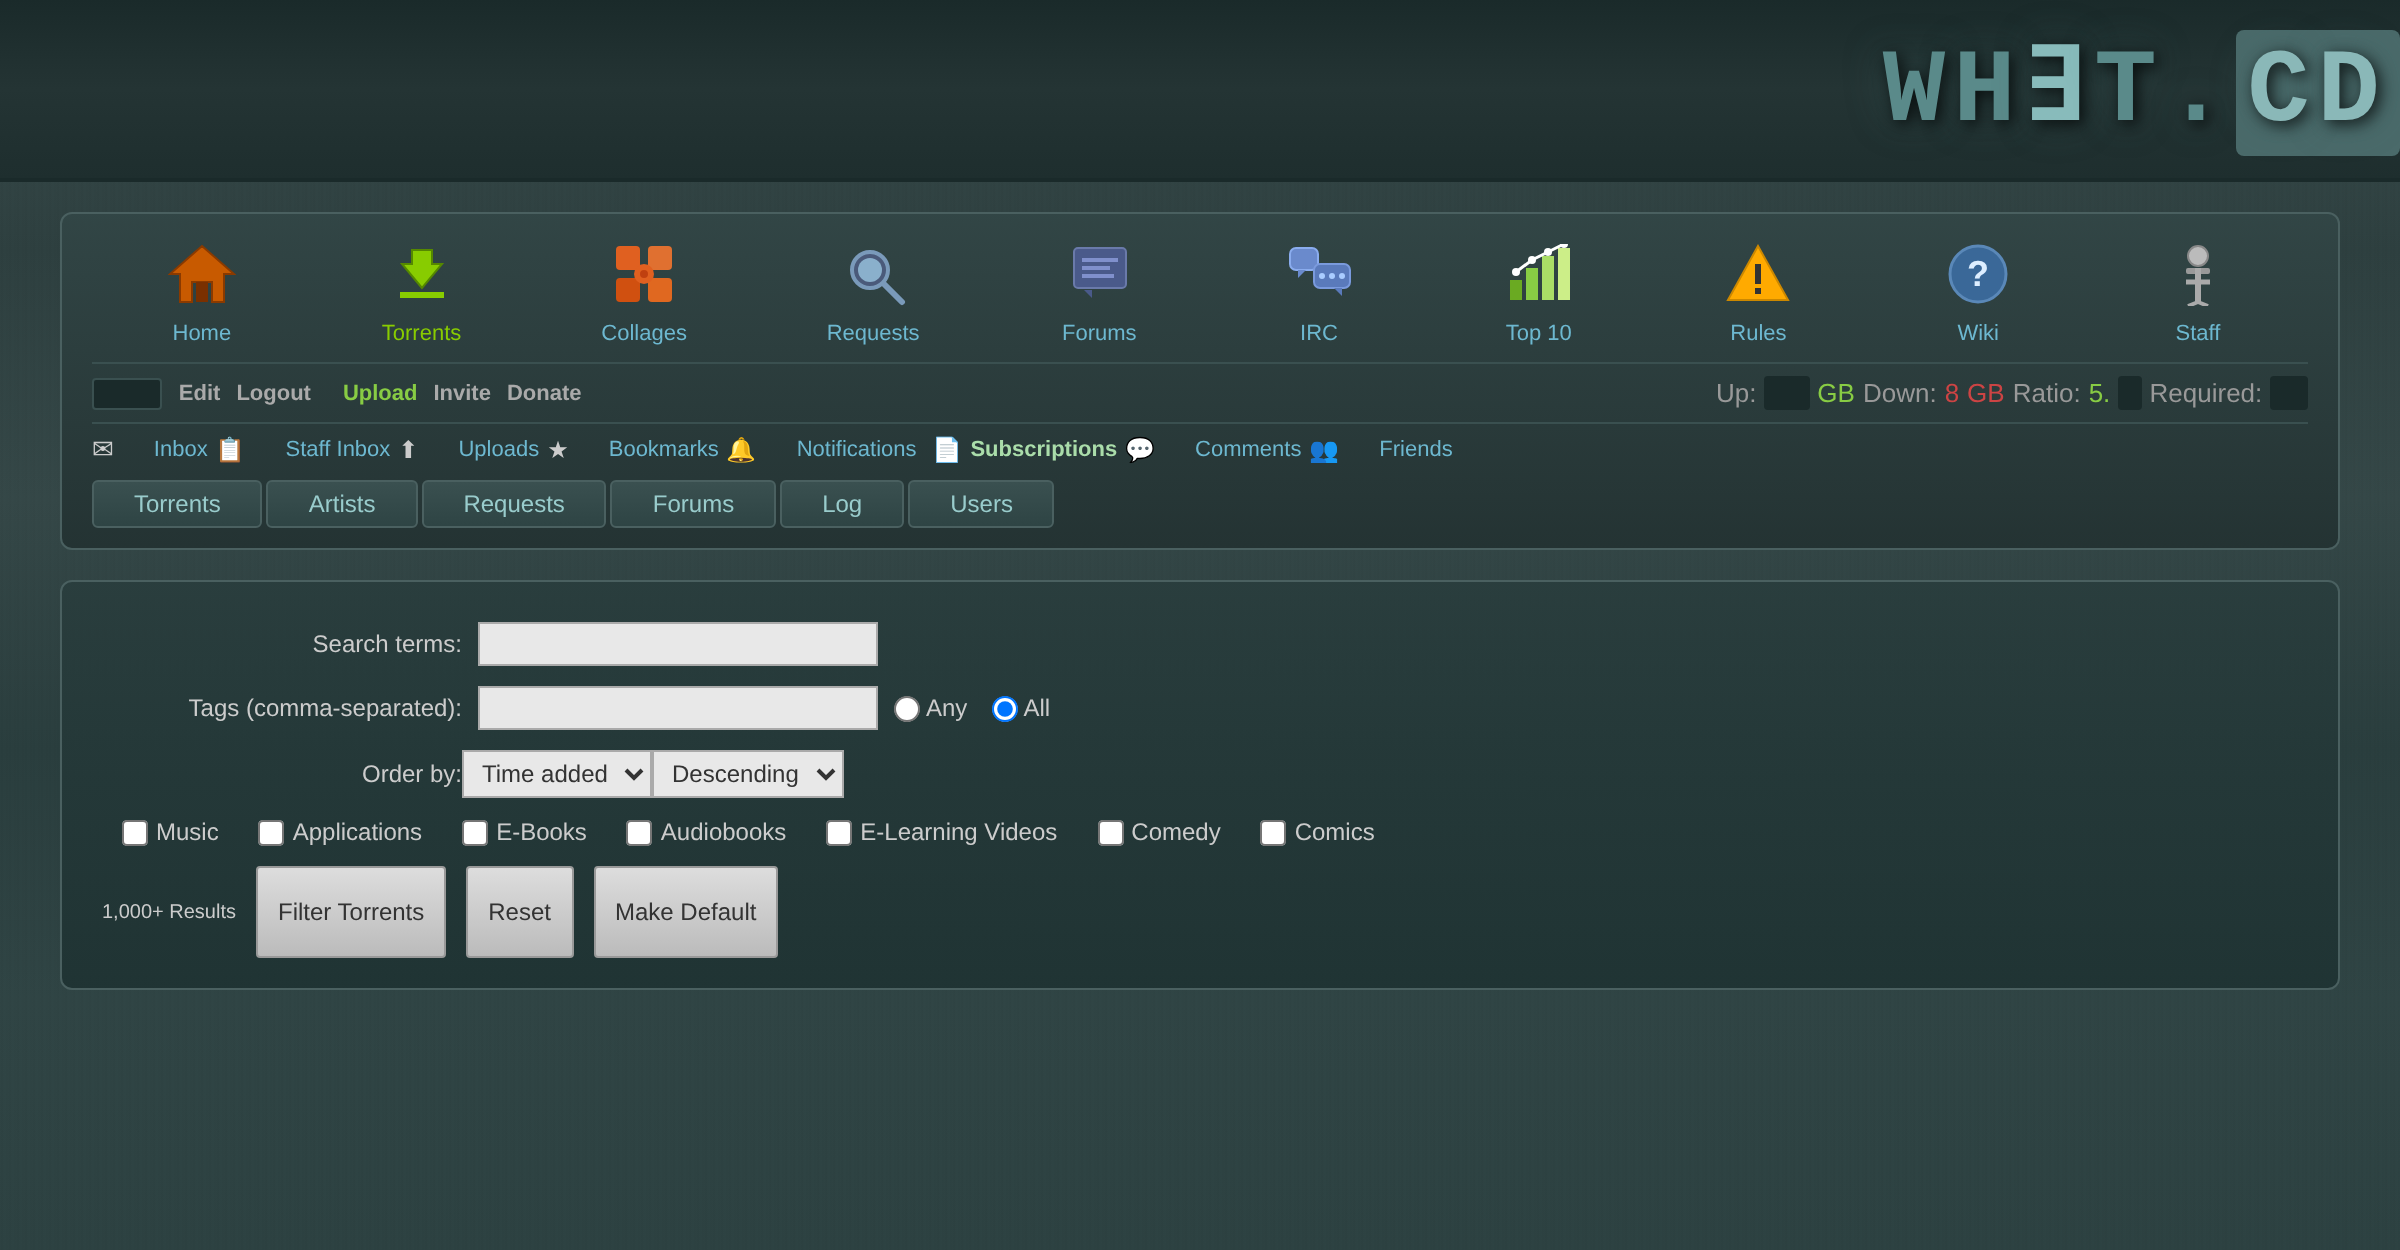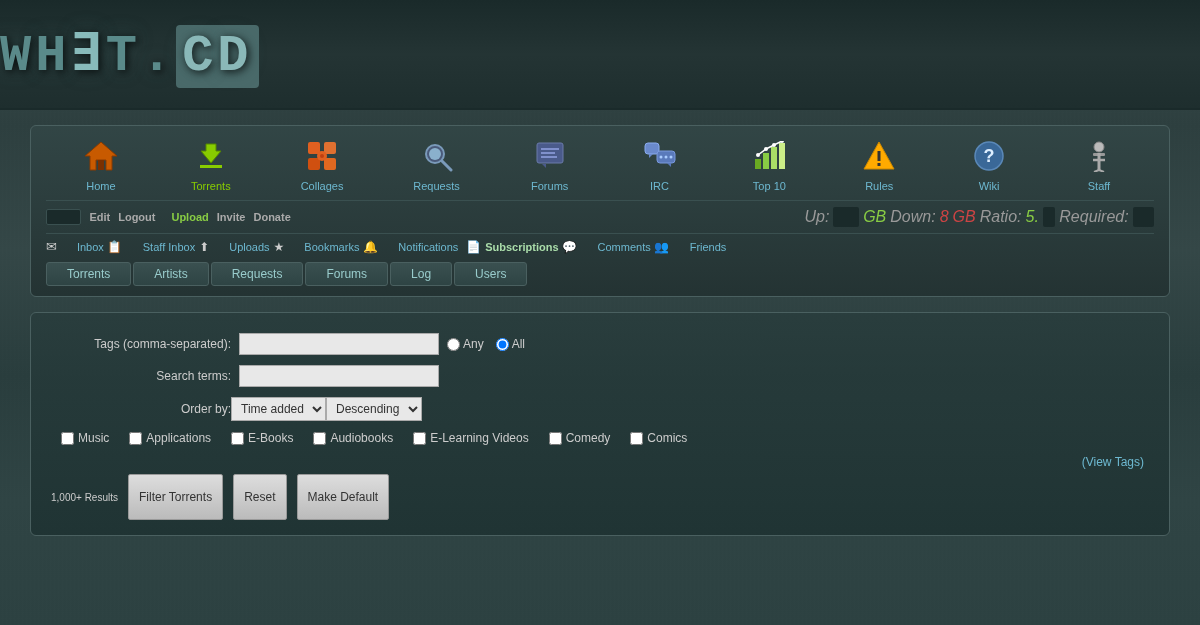--- a/index.html
+++ b/index.html
@@ -28,24 +28,24 @@
           rgba(0,0,0,0.03) 1px,
           rgba(0,0,0,0) 2px,
           rgba(0,0,0,0.02) 4px
         ),
         linear-gradient(180deg, #3a4d4d 0%, #2e4040 20%, #354848 40%, #2a3e3e 60%, #304545 80%, #2d4242 100%);
     }
 
     
     .header {
       background: linear-gradient(180deg, #1a2a2a 0%, #243434 50%, #1e2e2e 100%);
-      height: 110px;
-      display: flex;
-      align-items: center;
-      justify-content: flex-start;
+      height: 91px;
+      display: flex;
+      align-items: center;
+      justify-content: flex-end;
       border-bottom: 2px solid #1a2a2a;
     }
 
     .logo {
       font-size: 52px;
       font-weight: bold;
       letter-spacing: 4px;
       color: #5a8a8a;
       text-shadow: 2px 2px 8px rgba(0,0,0,0.8), 0 0 20px rgba(60,100,100,0.4);
       font-family: 'Courier New', monospace;
@@ -134,22 +134,21 @@
       text-decoration: none;
       font-weight: bold;
       cursor: pointer;
     }
 
     .stats-area {
       margin-left: auto;
       display: flex;
       align-items: center;
       gap: 4px;
-      font-size: 16px;
-      font-style: italic;
+      font-size: 13px;
     }
 
     .stat-label { color: #999; }
     .stat-up { color: #88cc44; }
     .stat-down { color: #cc4444; }
     .stat-ratio { color: #88cc44; }
     .stat-val {
       background: #1a2a2a;
       padding: 1px 4px;
       border-radius: 2px;
@@ -516,37 +515,37 @@
       <div class="search-tab">Log</div>
       <div class="search-tab">Users</div>
     </div>
 
   </div>
 
   <div class="filter-section">
 
 
     <div class="filter-row">
+      <span class="filter-label">Search terms:</span>
+      <input type="text" class="filter-input" value="" style="">
+    </div>
+
+    <div class="filter-row">
       <span class="filter-label">Tags (comma-separated):</span>
       <input type="text" class="filter-input" value="" style="">
       <div class="radio-group">
         <label>
           <input type="radio" name="tags_mode" style="">
           <span>Any</span>
         </label>
         <label>
           <input type="radio" name="tags_mode" checked="" style="">
           <span>All</span>
         </label>
       </div>
-    </div>
-
-    <div class="filter-row">
-      <span class="filter-label">Search terms:</span>
-      <input type="text" class="filter-input" value="" style="">
     </div>
 
     <div class="order-row">
       <span class="filter-label">Order by:</span>
       <select class="order-select">
         <option>Time added</option>
         <option>Seeders</option>
         <option>Leechers</option>
         <option>Snatched</option>
         <option>Size</option>
@@ -581,23 +580,20 @@
       <label class="checkbox-item">
         <input type="checkbox" style="">
         <span>Comedy</span>
       </label>
       <label class="checkbox-item">
         <input type="checkbox" style="">
         <span>Comics</span>
       </label>
     </div>
 
-    <div class="view-tags-link">
-      <a style="color:#6db8d0;text-decoration:none;cursor:pointer;">(View Tags)</a>
-    </div>
 
     <div class="results-row">
       <span class="results-text">1,000+ Results</span>
       <button class="btn">Filter Torrents</button>
       <button class="btn">Reset</button>
       <button class="btn">Make Default</button>
     </div>
 
   </div>
 

